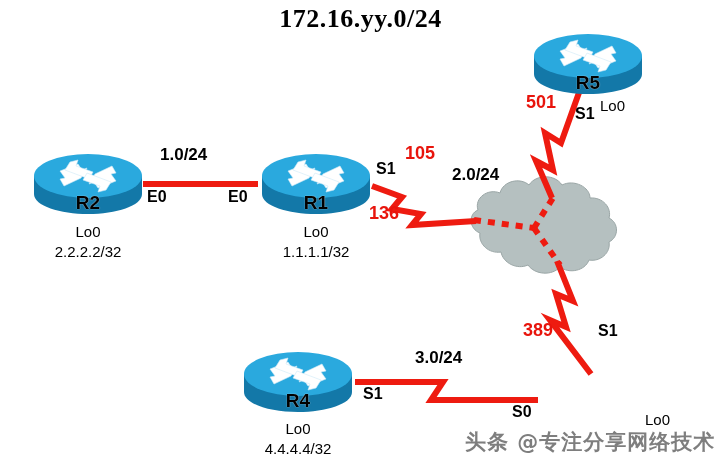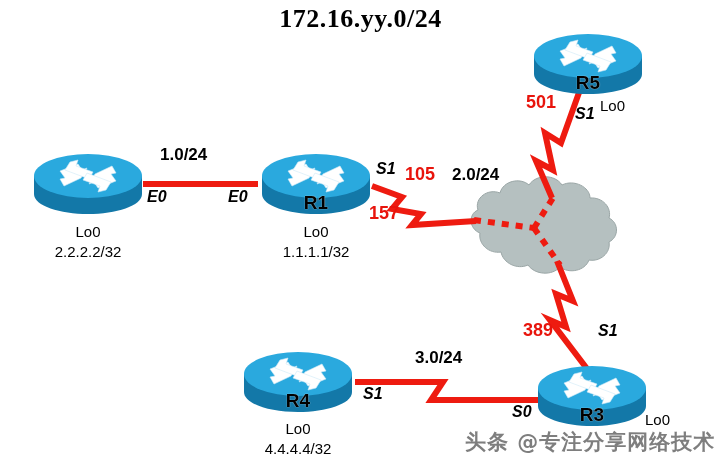--- a/index.html
+++ b/index.html
@@ -71,21 +71,21 @@
     position: absolute;
     text-align: center;
     font-family: "Liberation Sans", sans-serif;
     font-weight: normal;
     font-size: 15px;
     color: #000000;
     line-height: 1.35;
     white-space: nowrap;
   }
   .net-lbl { font-size: 17px; text-align: center; }
-  .if-lbl  { font-size: 16px; font-style: italic; }
+  .if-lbl  { font-size: 16px; }
   .dlci-lbl{ font-size: 18px; }
   .watermark {
     position: absolute;
     font-family: "DejaVu Sans", sans-serif;
     font-size: 21px;
     font-weight: bold;
     color: #6d6d6d;
     opacity: 0.88;
     white-space: nowrap;
     letter-spacing: 1px;
@@ -147,20 +147,21 @@
     <svg class="body" viewBox="0 0 116 66" xmlns="http://www.w3.org/2000/svg">
       <path d="M4 26 L4 44 C4 56 30 64 58 64 C86 64 112 56 112 44 L112 26 Z" fill="#1378a8"></path>
       <ellipse cx="58" cy="26" rx="54" ry="22" fill="#2aa9de"></ellipse>
       <g fill="#ffffff" stroke="#cfe9f7" stroke-width="0.6">
         <path d="M34 36 L30 29 L35 28 L30 21 L48 14 L52 20 L57 18 L51 28 Z"></path>
         <path d="M82 16 L86 23 L81 24 L86 31 L68 38 L64 32 L59 34 L65 24 Z"></path>
         <path d="M40 12 L48 10 L46 16 L63 22 L59 29 L35 20 Z"></path>
         <path d="M76 40 L68 42 L70 36 L53 30 L57 23 L81 32 Z"></path>
       </g>
     </svg>
+    <div class="rname">R2</div>
   </div>
   <div class="lo-block" style="left:13px; top:222px; width:150px;">
     <div>Lo0</div>
     <div>2.2.2.2/32</div>
   </div>
 
   <div class="router" style="left:258px; top:150px;">
     <svg class="body" viewBox="0 0 116 66" xmlns="http://www.w3.org/2000/svg">
       <path d="M4 26 L4 44 C4 56 30 64 58 64 C86 64 112 56 112 44 L112 26 Z" fill="#1378a8"></path>
       <ellipse cx="58" cy="26" rx="54" ry="22" fill="#2aa9de"></ellipse>
@@ -188,33 +189,20 @@
         <path d="M40 12 L48 10 L46 16 L63 22 L59 29 L35 20 Z"></path>
         <path d="M76 40 L68 42 L70 36 L53 30 L57 23 L81 32 Z"></path>
       </g>
     </svg>
     <div class="rname">R5</div>
   </div>
   <div class="lo-block" style="left:600px; top:96px; width:120px; text-align:left;">
     <div>Lo0</div>
   </div>
 
-  <div class="router" style="left:534px; top:362px;">
-    <svg class="body" viewBox="0 0 116 66" xmlns="http://www.w3.org/2000/svg">
-      <path d="M4 26 L4 44 C4 56 30 64 58 64 C86 64 112 56 112 44 L112 26 Z" fill="#1378a8"></path>
-      <ellipse cx="58" cy="26" rx="54" ry="22" fill="#2aa9de"></ellipse>
-      <g fill="#ffffff" stroke="#cfe9f7" stroke-width="0.6">
-        <path d="M34 36 L30 29 L35 28 L30 21 L48 14 L52 20 L57 18 L51 28 Z"></path>
-        <path d="M82 16 L86 23 L81 24 L86 31 L68 38 L64 32 L59 34 L65 24 Z"></path>
-        <path d="M40 12 L48 10 L46 16 L63 22 L59 29 L35 20 Z"></path>
-        <path d="M76 40 L68 42 L70 36 L53 30 L57 23 L81 32 Z"></path>
-      </g>
-    </svg>
-    <div class="rname">R3</div>
-  </div>
   <div class="lo-block" style="left:645px; top:410px; width:70px; text-align:left;">
     <div>Lo0</div>
     <div></div>
   </div>
 
   <div class="router" style="left:240px; top:348px;">
     <svg class="body" viewBox="0 0 116 66" xmlns="http://www.w3.org/2000/svg">
       <path d="M4 26 L4 44 C4 56 30 64 58 64 C86 64 112 56 112 44 L112 26 Z" fill="#1378a8"></path>
       <ellipse cx="58" cy="26" rx="54" ry="22" fill="#2aa9de"></ellipse>
       <g fill="#ffffff" stroke="#cfe9f7" stroke-width="0.6">
@@ -236,20 +224,20 @@
   <div class="lbl net-lbl" style="left:415px; top:348px;">3.0/24</div>
 
   <div class="lbl if-lbl" style="left:147px; top:188px;">E0</div>
   <div class="lbl if-lbl" style="left:228px; top:188px;">E0</div>
   <div class="lbl if-lbl" style="left:376px; top:160px;">S1</div>
   <div class="lbl if-lbl" style="left:575px; top:105px;">S1</div>
   <div class="lbl if-lbl" style="left:598px; top:322px;">S1</div>
   <div class="lbl if-lbl" style="left:512px; top:403px;">S0</div>
   <div class="lbl if-lbl" style="left:363px; top:385px;">S1</div>
 
-  <div class="lbl dlci-lbl red" style="left:405px; top:164px;">105</div>
-  <div class="lbl dlci-lbl red" style="left:369px; top:203px;">157</div>
+  <div class="lbl dlci-lbl red" style="left:405px; top:143px;">105</div>
+  <div class="lbl dlci-lbl red" style="left:369px; top:203px;">136</div>
   <div class="lbl dlci-lbl red" style="left:526px; top:92px;">501</div>
   <div class="lbl dlci-lbl red" style="left:523px; top:320px;">389</div>
 
   <div class="watermark" style="left:465px; top:428px;">头条 @专注分享网络技术</div>
 
 </div>
 
 </body></html>

